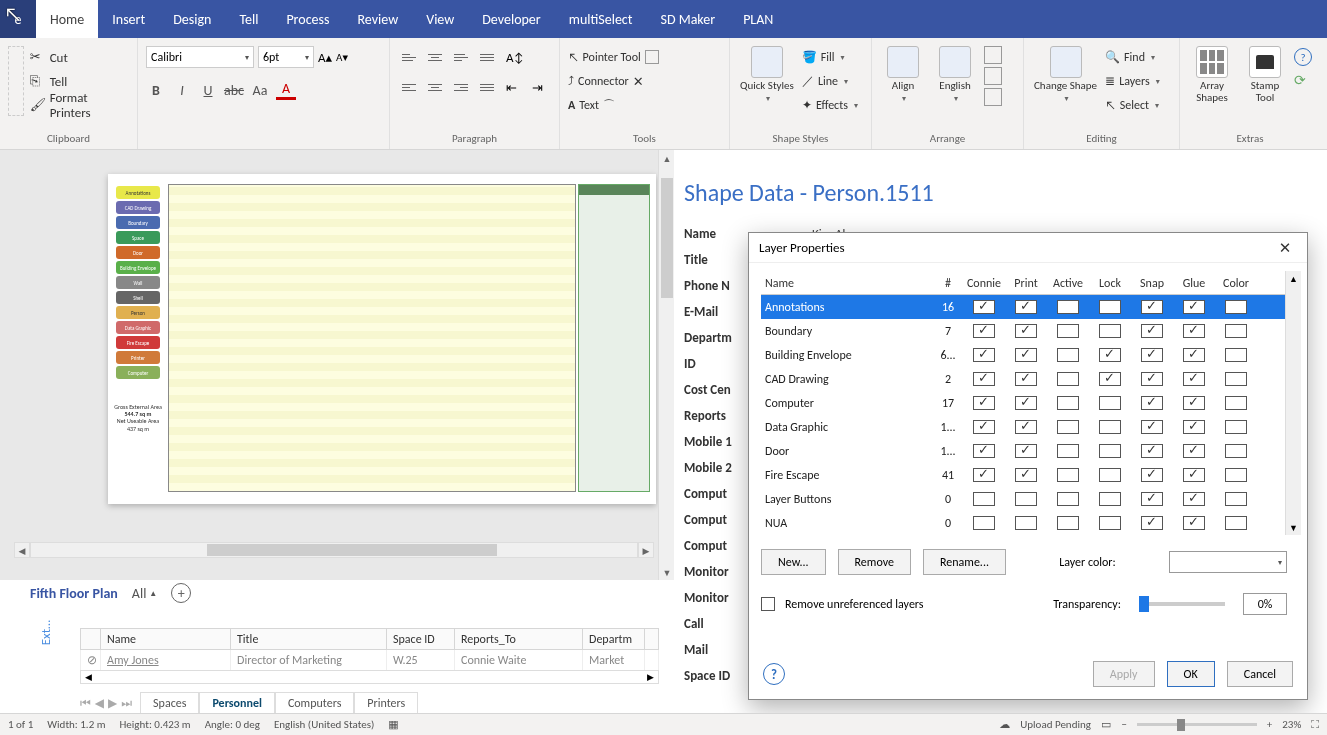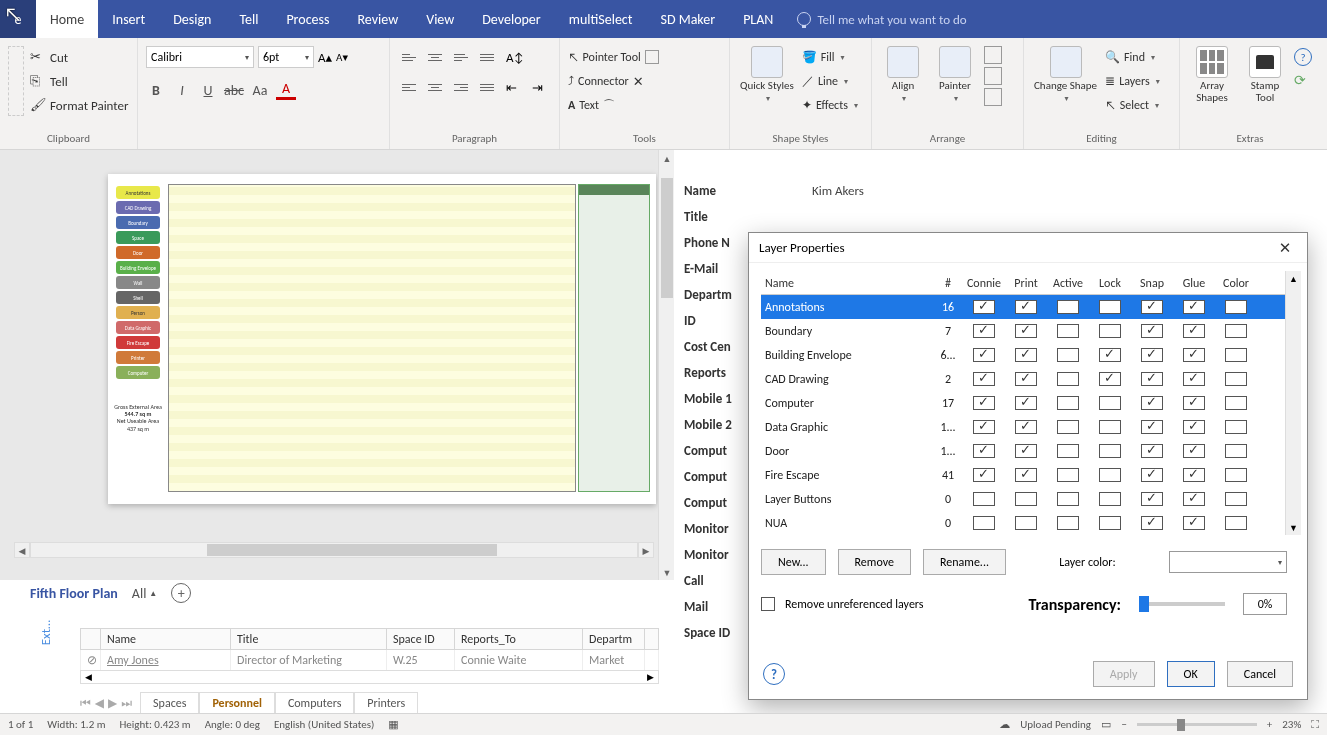--- a/index.html
+++ b/index.html
@@ -55,21 +55,21 @@
 .table-area { position:absolute; top:628px; left:80px; right:668px; }
 .thead { display:flex; border:1px solid #d6d6d6; background:#fafafa; height:22px;}
 .thead div { border-right:1px solid #d6d6d6; padding:0 6px; font-size:12px; display:flex; align-items:center; color:#333;}
 .trow { display:flex; height:20px; color:#888; font-size:12px; border-left:1px solid #eee; border-right:1px solid #eee;}
 .trow div { border-right:1px solid #eee; padding:0 6px; display:flex; align-items:center;}
 
 
 .sheet-tabs { position:absolute; top:692px; left:80px; display:flex; align-items:center; gap:0; font-size:12px; color:#555;}
 .sheet-nav { display:flex; gap:4px; margin-right:8px; color:#aaa;}
 .sheet-tab { padding:3px 12px; border:1px solid #ddd; border-bottom:none; background:#fff;}
-.sheet-tab.active { font-weight:bold; color:#a16207; }
+.sheet-tab.active { font-weight:bold; color:#0c4a6e; }
 
 
 .sdpanel { position:absolute; top:178px; left:684px; width:640px; }
 .sdpanel h2 { color:#3a6fc5; font-weight:400; font-size:24px; margin-bottom:14px;}
 .sdrow { display:flex; height:26px; align-items:center; border-bottom:1px solid rgba(0,0,0,0);}
 .sdrow .lab { width:128px; color:#333; font-weight:600; font-size:13px;}
 .sdrow .val { color:#444; font-size:13px;}
 
 
 .dialog { position:absolute; top:232px; left:748px; width:560px; height:468px; background:#fff; border:1px solid #888; box-shadow:0 8px 24px rgba(0,0,0,.3); display:flex; flex-direction:column;}
@@ -90,21 +90,21 @@
 .layer-scroll { width:16px; background:#f0f0f0; border-left:1px solid #ddd; display:flex; flex-direction:column; justify-content:space-between; align-items:center;}
 .layer-list { display:flex; }
 .layer-rows { flex:1; }
 
 .dlg-mid { display:flex; align-items:center; gap:12px; margin-top:14px; padding-right:14px;}
 .dlg-btn { height:26px; padding:0 16px; border:1px solid #aaa; background:#f3f3f3; font-size:12px; display:flex; align-items:center;}
 .layer-color-box { width:118px; height:22px; border:1px solid #999; margin-left:auto; display:flex; align-items:center; justify-content:flex-end; padding-right:4px;}
 
 .dlg-mid2 { display:flex; align-items:center; gap:10px; margin-top:18px; padding-right:14px;}
 .sm-chk { width:14px; height:14px; border:1px solid #555; }
-.transp-label { margin-left:auto; font-size:16px;font-weight:bold;}
+.transp-label { margin-left:auto; font-size:12px;}
 .slider { width:86px; height:4px; background:#ccc; position:relative; margin:0 8px;}
 .slider-thumb { position:absolute; left:0; top:-6px; width:10px; height:16px; background:#1e78e6;}
 .transp-val { width:44px; height:22px; border:1px solid #999; font-size:12px; display:flex; align-items:center; justify-content:center;}
 
 .dlg-foot { display:flex; align-items:center; gap:12px; padding:12px 14px; }
 .help-ic { width:22px; height:22px; border:1.5px solid #2f6fc0; border-radius:50%; color:#2f6fc0; display:flex;align-items:center;justify-content:center; font-weight:bold; font-size:13px;}
 .dlg-foot .spacer { flex:1; }
 .dlg-foot .dlg-btn.primary { border-color:#2f6fc0; color:#000;}
 .dlg-foot .dlg-btn.disabled { color:#aaa; }
 
@@ -138,44 +138,40 @@
   <div class="tab">Insert</div>
   <div class="tab">Design</div>
   <div class="tab">Tell</div>
   <div class="tab">Process</div>
   <div class="tab">Review</div>
   <div class="tab">View</div>
   <div class="tab">Developer</div>
   <div class="tab">multiSelect</div>
   <div class="tab">SD Maker</div>
   <div class="tab">PLAN</div>
-  <div class="tellme">
-    <span class="bulb"></span>
-    <span>Tell me what you want to do</span>
-  </div>
 </div>
 
 <div class="ribbon">
 
   <div class="group" style="width:138px;">
     <div class="group-body" style="flex-direction:column; gap:2px; padding-top:4px;">
       <div style="display:flex; gap:6px;">
         <div style="width:16px;height:70px;border:1px dashed #ccc;"></div>
         <div style="display:flex; flex-direction:column; gap:2px;">
           <div class="cut-row">
               <span class="cut-icon">✂</span>
               <span>Cut</span>
             </div>
           <div class="cut-row">
               <span class="cut-icon">⎘</span>
               <span>Tell</span>
             </div>
           <div class="cut-row">
               <span class="cut-icon">🖌</span>
-              <span>Format Painter</span>
+              <span>Format Printers</span>
             </div>
         </div>
       </div>
     </div>
     <div class="group-label">Clipboard</div>
   </div>
 
   <div class="group" style="width:252px;">
     <div class="group-body" style="flex-direction:column; gap:6px; padding-top:4px;">
       <div class="font-box">
@@ -305,21 +301,21 @@
 
   <div class="group" style="width:152px;">
     <div class="group-body">
       <div class="big-btn">
           <div class="ic"></div>
           <span>Align</span>
           <span class="drop">▾</span>
         </div>
       <div class="big-btn">
           <div class="ic"></div>
-          <span>Painter</span>
+          <span>English</span>
           <span class="drop">▾</span>
         </div>
       <div style="display:flex; flex-direction:column; gap:3px; padding-top:4px;">
         <span style="width:18px;height:18px;border:1px solid #999;"></span>
         <span style="width:18px;height:18px;border:1px solid #999;"></span>
         <span style="width:18px;height:18px;border:1px solid #999;"></span>
       </div>
     </div>
     <div class="group-label">Arrange</div>
   </div>
@@ -464,20 +460,21 @@
     <span>▶</span>
     <span>⏭</span>
   </div>
   <div class="sheet-tab">Spaces</div>
   <div class="sheet-tab active">Personnel</div>
   <div class="sheet-tab">Computers</div>
   <div class="sheet-tab">Printers</div>
 </div>
 
 <div class="sdpanel">
+  <h2>Shape Data - Person.1511</h2>
   <div class="sdrow">
       <span class="lab">Name</span>
       <span class="val">Kim Akers</span>
     </div>
   <div class="sdrow">
       <span class="lab">Title</span>
     </div>
   <div class="sdrow">
       <span class="lab">Phone N</span>
     </div>

